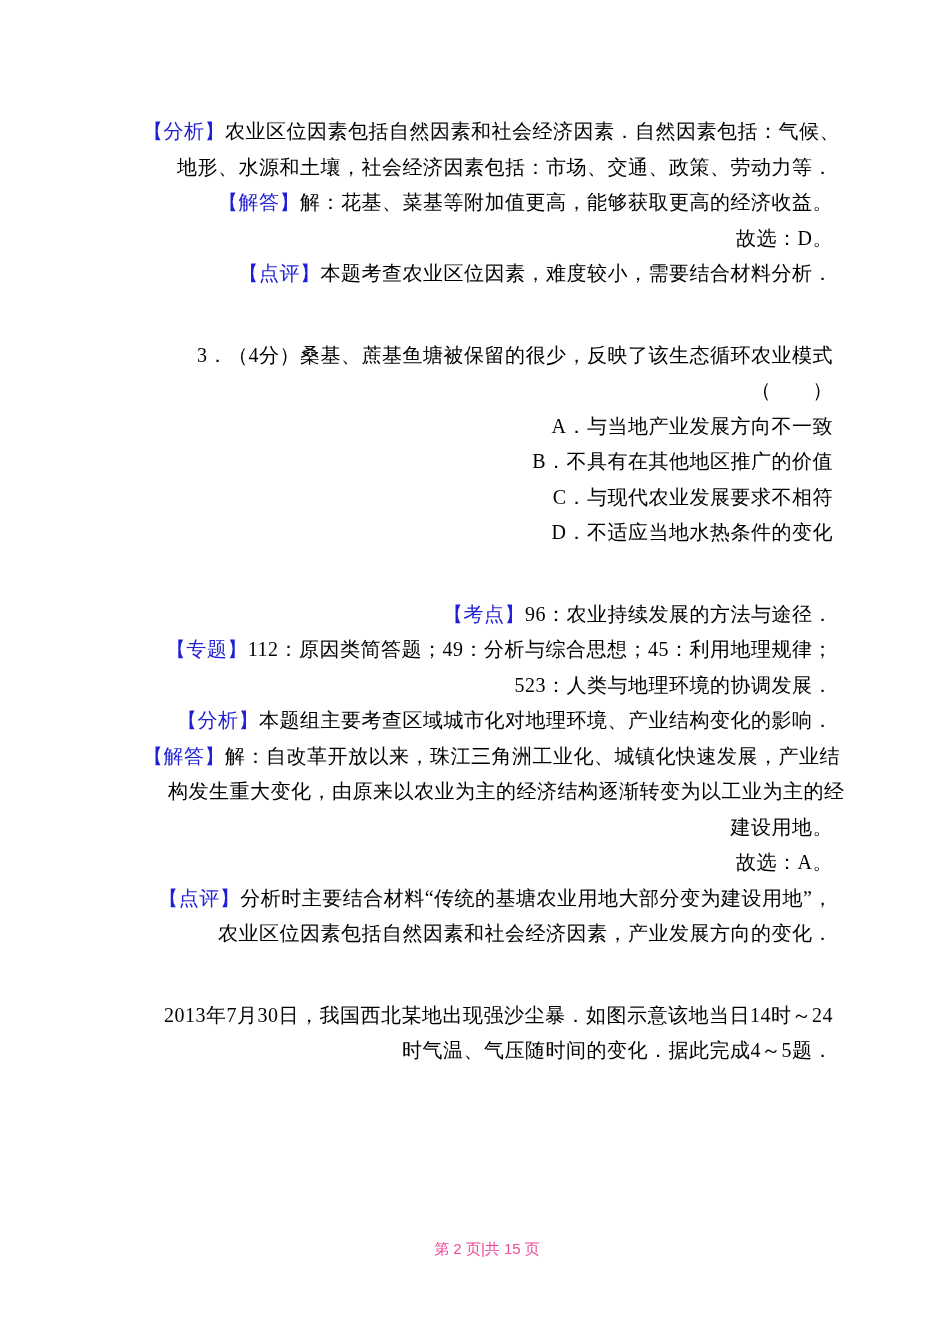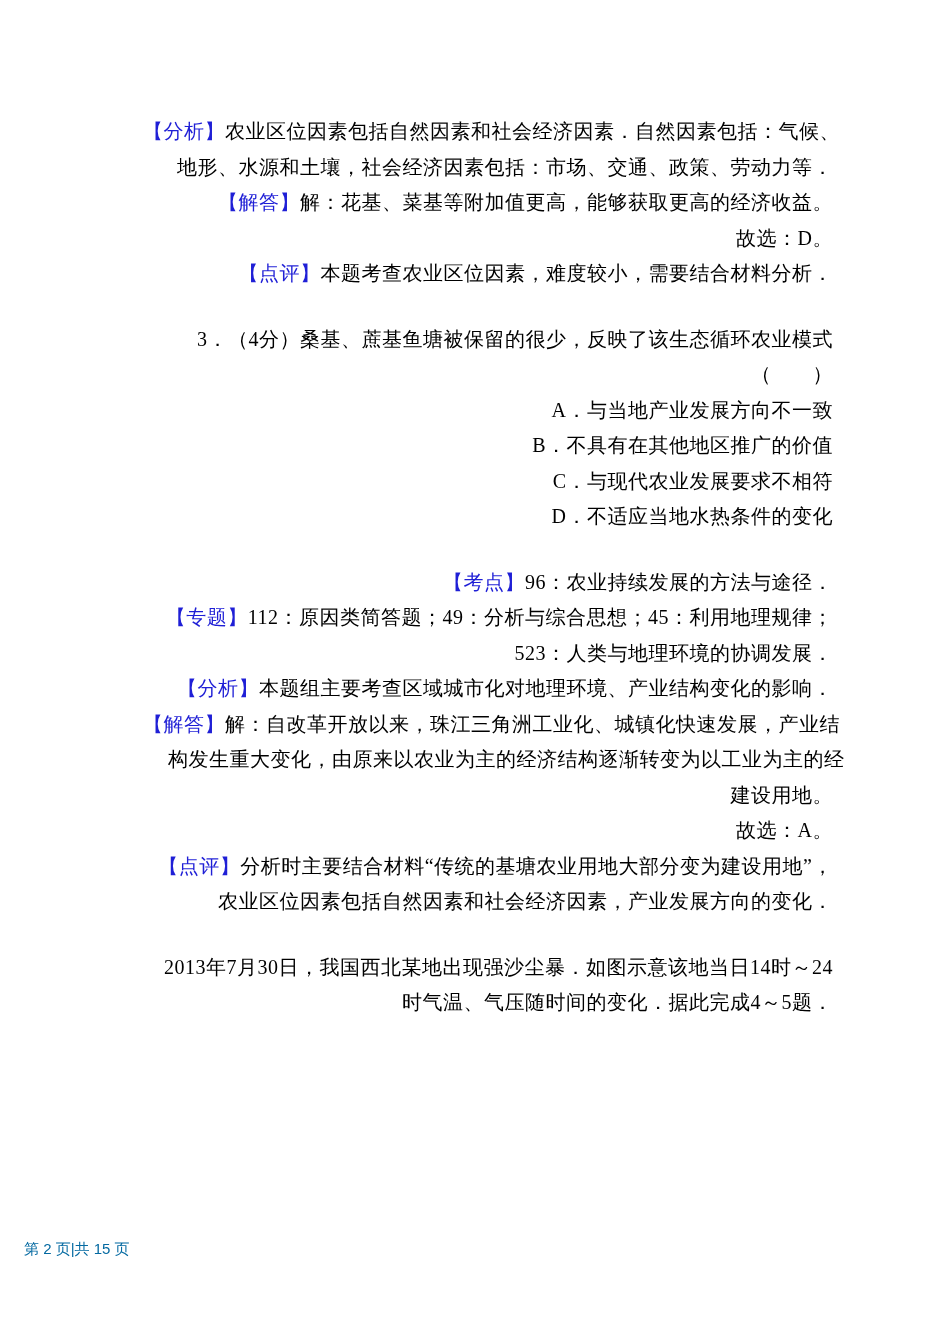--- a/index.html
+++ b/index.html
@@ -15,40 +15,40 @@
     position: relative;
     overflow: hidden;
   }
   .doc-content {
     position: absolute;
     left: 143px;
     top: 114px;
     width: 690px;
   }
   .section { margin: 0; text-align: right; }
-  .section + .section { margin-top: 30px; }
+  .section + .section { margin-top: 46px; }
   .row {
     font-size: 20px;
     line-height: 35.5px;
     white-space: nowrap;
     letter-spacing: 0.5px;
   }
   .row .tag { color: var(--tag-color, #1f1fd6); }
   .indent-cont   { padding-left: 25px; }
   .indent-option { padding-left: 24px; }
   .indent-paren  { padding-left: 38px; }
   .page-footer {
     position: absolute;
     left: 0;
     right: 0;
     top: 1240px;
-    text-align: left;
+    text-align: center;
     font-size: 15px;
     font-family: "Liberation Sans", "DejaVu Sans", sans-serif;
-    color: #0369a1;
+    color: #ec4899;
     padding-left: 24px;
   }
 </style>
 </head>
 <body style="background: rgb(255, 255, 255); color: rgb(0, 0, 0);">
 
 <div class="doc-content">
     <div class="section">
       <div class="row"><span class="tag">【分析】</span><span>农业区位因素包括自然因素和社会经济因素．自然因素包括：气候、</span></div>
       <div class="row indent-cont"><span>地形、水源和土壤，社会经济因素包括：市场、交通、政策、劳动力等．</span></div>

